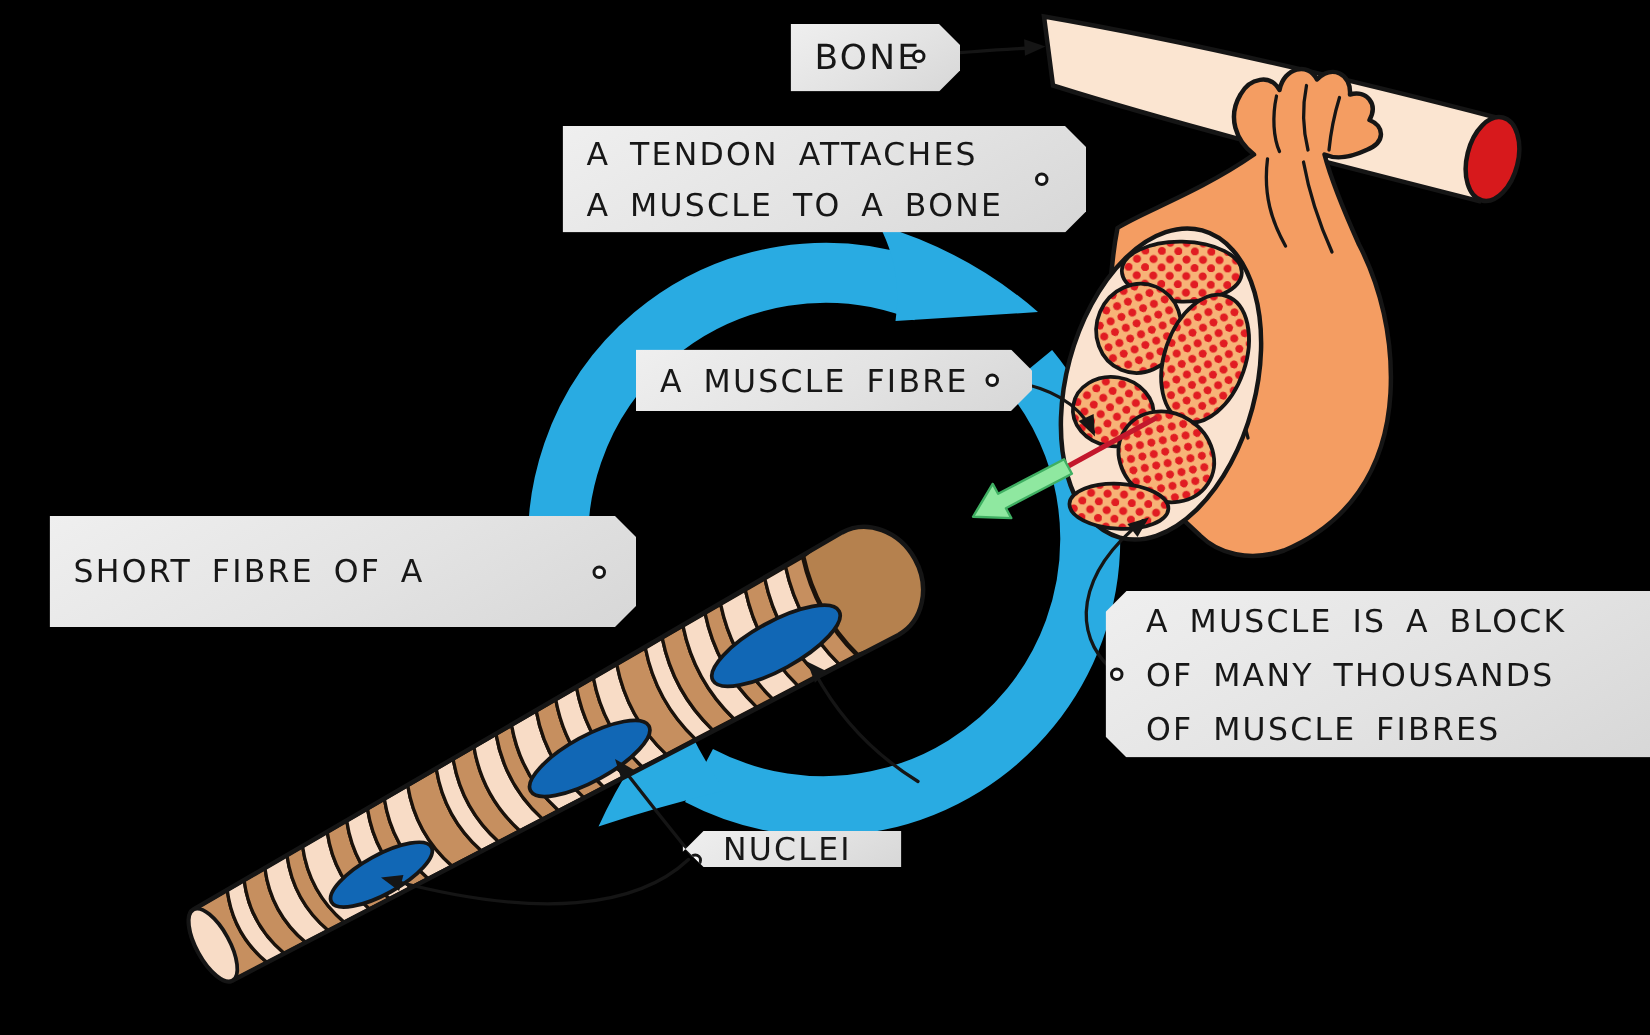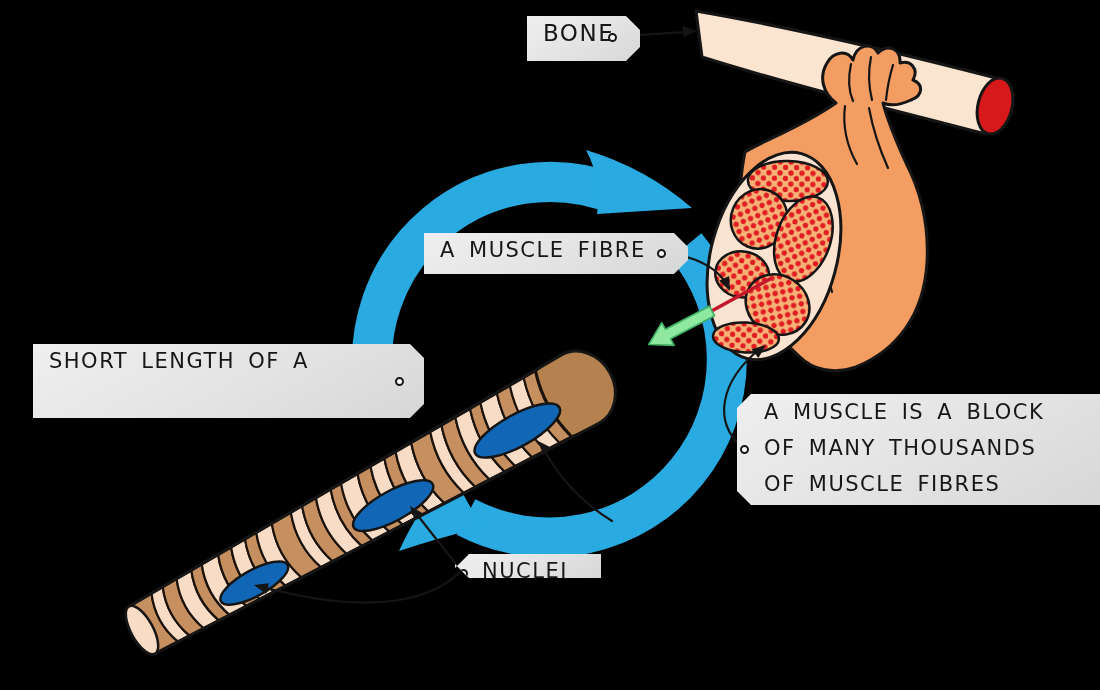--- a/index.html
+++ b/index.html
@@ -10,21 +10,21 @@
   }
   html,body{margin:0;padding:0}
   body{width:1100px;height:690px;background:var(--background);position:relative;overflow:hidden;
        font-family:"DejaVu Sans","Liberation Sans",sans-serif;}
   #stage{position:absolute;left:0;top:0;width:1100px;height:690px}
   svg{position:absolute;left:0;top:0}
   .ring{fill:var(--ring-blue)}
   .ring-arc{fill:none;stroke:var(--ring-blue);stroke-width:40}
   .ink{stroke:var(--outline);fill:none;stroke-width:2.2;stroke-linecap:round}
   .blk{fill:var(--outline)}
-  .tag{position:absolute;display:flex;flex-direction:column;
+  .tag{position:absolute;display:flex;flex-direction:column;justify-content:center;
        background:linear-gradient(150deg,#efefef 0%,var(--tag-bg) 55%,#d7d7d7 100%);
        color:#171717;font-size:21px;letter-spacing:1.5px;word-spacing:5px;line-height:34px;white-space:nowrap}
   .notch-r{clip-path:polygon(0 0,calc(100% - 14px) 0,100% 14px,100% calc(100% - 14px),calc(100% - 14px) 100%,0 100%);padding-left:16px}
   .notch-l{clip-path:polygon(14px 0,100% 0,100% 100%,14px 100%,0 calc(100% - 14px),0 14px);padding-left:27px}
   .eyelet{position:absolute;width:9px;height:9px;border:2px solid #171717;border-radius:50%;
           background:#fafafa;box-sizing:border-box}
   .tag span{display:block}
 </style>
 </head>
 <body>
@@ -139,28 +139,33 @@
         <polygon points="410,506 423.0847882627111,513.4187813096235 414.53618268668436,520.3413056111717" class="blk"></polygon>
         <polygon points="538,441 551.4551250291496,447.72380922170976 543.2805319488983,455.08424589165725" class="blk"></polygon>
       </g>
 </svg>
 
   <div class="tag notch-r" style="left:527px;top:16px;width:97px;height:45px;font-size:23px">
     <span>BONE</span>
     <span class="eyelet" style="left:81px;top:17px"></span>
   </div>
 
+  <div class="tag notch-r" style="left:375px;top:84px;width:333px;height:71px">
+    <span>A TENDON ATTACHES</span>
+    <span>A MUSCLE TO A BONE</span>
+    <span class="eyelet" style="left:315px;top:31px"></span>
+  </div>
 
   <div class="tag notch-r" style="left:424px;top:233px;width:248px;height:41px">
     <span>A MUSCLE FIBRE</span>
     <span class="eyelet" style="left:233px;top:16px"></span>
   </div>
 
   <div class="tag notch-r" style="left:33px;top:344px;width:375px;height:74px">
-    <span>SHORT LENGTH OF A</span>
+    <span>SHORT FIBRE OF A</span>
     <span class="eyelet" style="left:362px;top:33px"></span>
   </div>
 
   <div class="tag notch-l" style="left:737px;top:394px;width:338px;height:111px;line-height:36px">
     <span>A MUSCLE IS A BLOCK</span>
     <span>OF MANY THOUSANDS</span>
     <span>OF MUSCLE FIBRES</span>
     <span class="eyelet" style="left:3px;top:51px"></span>
   </div>
 

